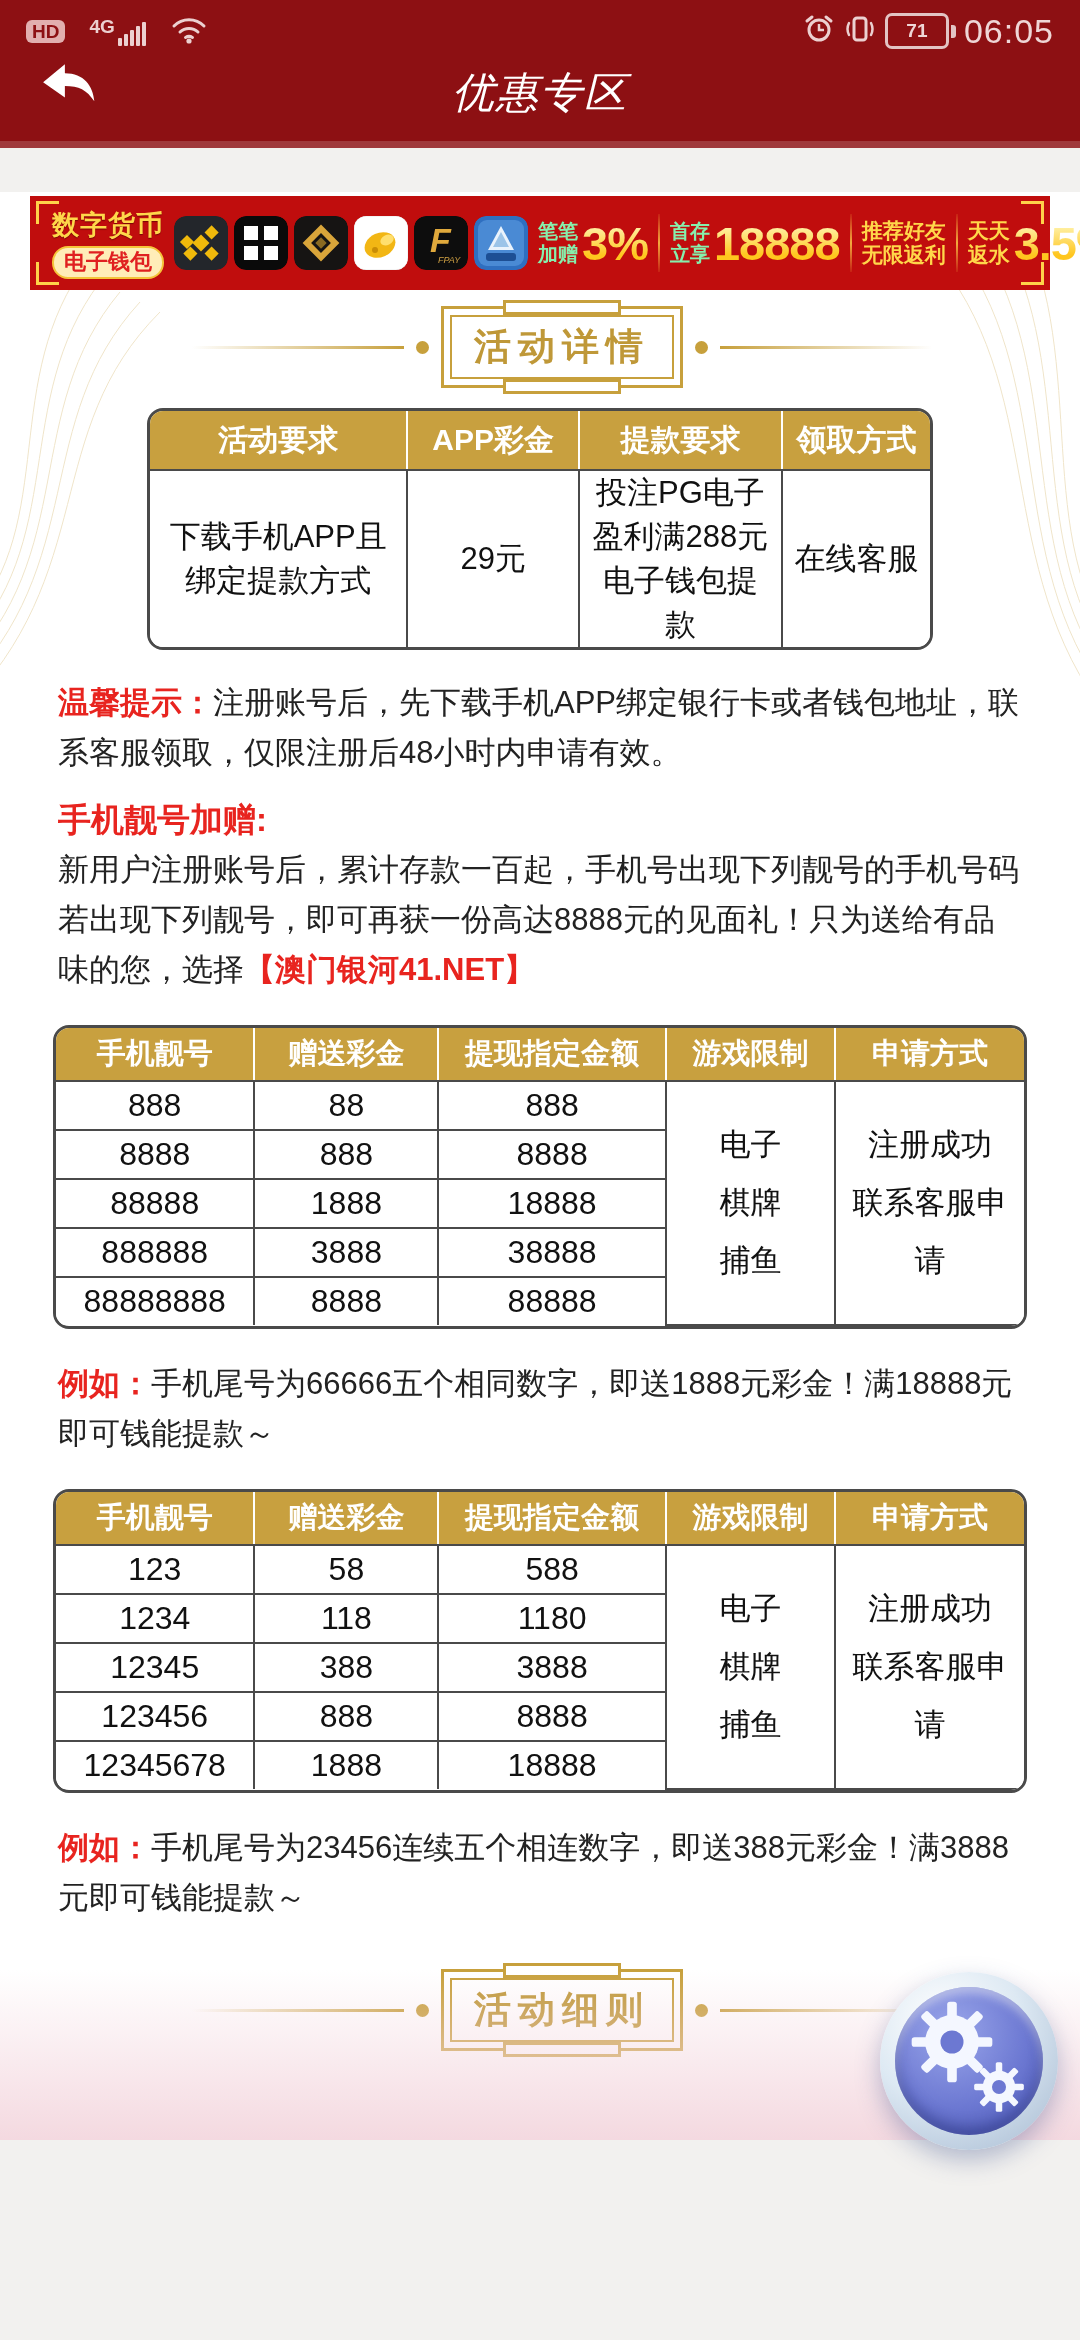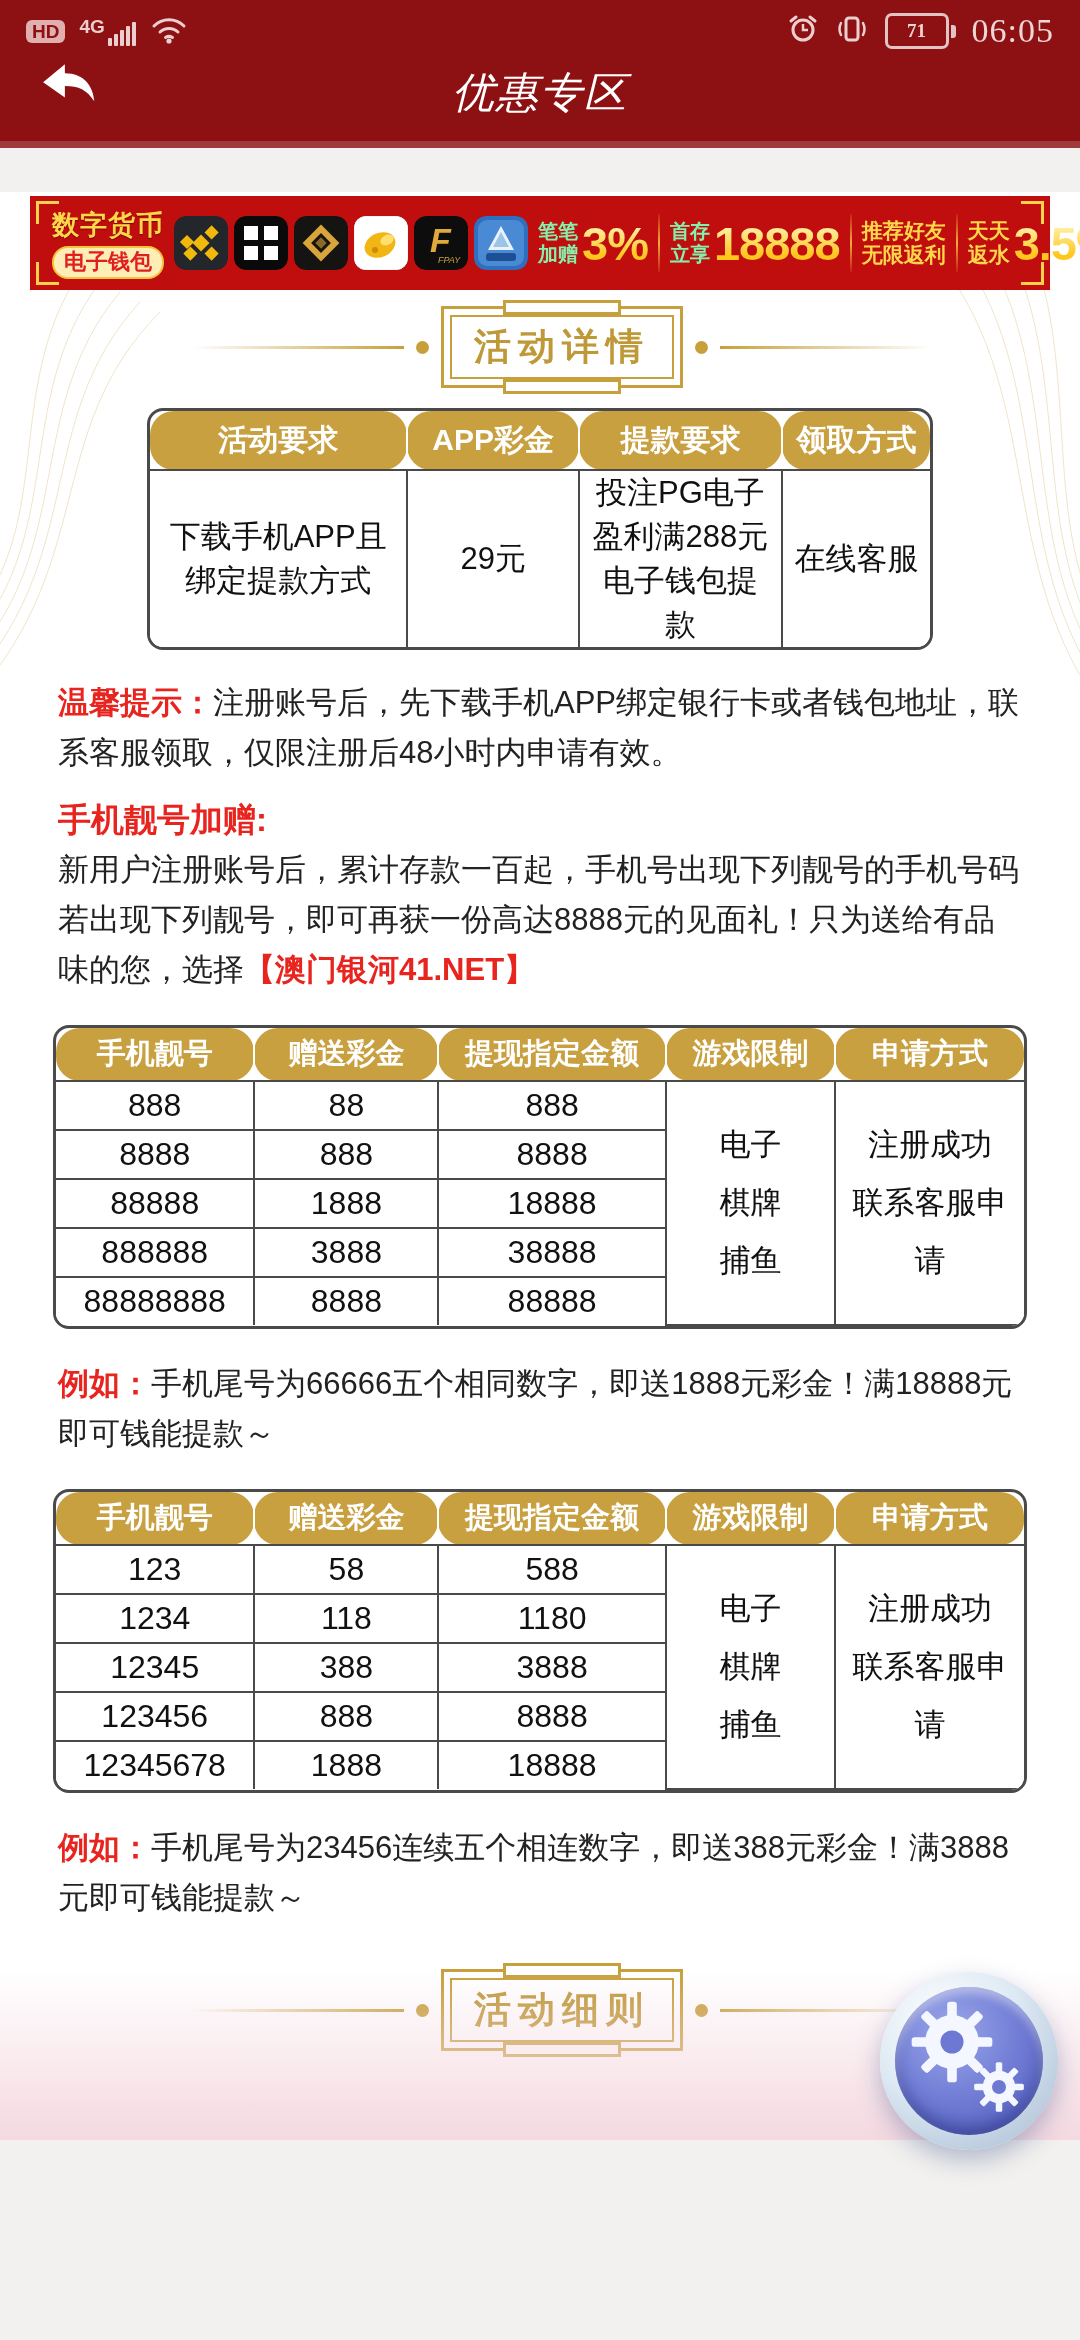--- a/index.html
+++ b/index.html
@@ -3,22 +3,22 @@
 <meta charset="utf-8">
 <style>
   html,body{margin:0;padding:0;}
   body{font-family:"Liberation Sans",sans-serif;background:#555;}
   .screen{position:relative;width:1080px;height:2340px;background:#f2f1ef;overflow:hidden;margin:0 auto;}
 
   
   .appbar{position:absolute;top:0;left:0;width:1080px;height:148px;background:#8d1013;color:#fff;}
   .appbar::after{content:"";position:absolute;left:0;bottom:0;width:100%;height:7px;background:#a03a3c;}
   .statusbar{height:52px;padding:10px 26px 0 26px;display:flex;align-items:center;box-sizing:border-box;color:#ecd0d0;}
-  .sb-left,.sb-right{display:flex;align-items:center;gap:14px;}
-  .sb-right{margin-left:auto;gap:16px;font-family:Liberation Serif, serif;}
+  .sb-left,.sb-right{display:flex;align-items:center;gap:24px;}
+  .sb-right{margin-left:auto;gap:8px;}
   .hd-badge{background:rgba(255,228,228,.75);color:#8d1013;font-weight:bold;font-size:19px;border-radius:6px;padding:2px 6px;line-height:1;}
   .netwrap{display:flex;align-items:flex-start;gap:3px;}
   .net-4g{font-size:19px;font-weight:bold;color:#ecd0d0;line-height:1;}
   .bars{display:flex;align-items:flex-end;gap:2px;height:26px;margin-top:3px;}
   .bars i{display:block;width:4px;background:#ecd0d0;border-radius:1px;}
   .time{font-size:34px;color:#efd6d6;letter-spacing:1px;}
   .batt{display:flex;align-items:center;}
   .batt-body{width:58px;height:30px;border:3px solid #e3c4c4;border-radius:7px;display:flex;align-items:center;justify-content:center;font-size:19px;font-weight:bold;color:#efd6d6;}
   .batt-tip{width:5px;height:13px;background:#e3c4c4;border-radius:0 3px 3px 0;margin-left:2px;}
   .titlebar{position:relative;height:82px;display:flex;align-items:center;justify-content:center;}
@@ -65,21 +65,21 @@
   .para{margin:24px 58px 0 58px;font-size:31px;line-height:50px;color:#222;}
   .red{color:#e8241f;}
   .red-bold{color:#e8241f;font-weight:bold;}
   .lucky-heading{margin:20px 58px 0 58px;font-size:33px;font-weight:bold;color:#e8241f;}
 
   
   .tbl-wrap{border:3px solid #4a4a4a;border-radius:16px;overflow:hidden;background:#fff;}
   .req-wrap{width:780px;margin:20px auto 0 auto;}
   .lucky-wrap{width:968px;margin:30px auto 0 auto;}
   table{border-collapse:collapse;width:100%;}
-  th{background:#c8a03f;color:#fff;font-size:30px;font-weight:bold;border-left:2px solid #fff;border-bottom:2px solid #4a4a4a;border-radius:24px;}
+  th{background:#c8a03f;color:#fff;font-size:30px;font-weight:bold;border-left:2px solid #fff;border-bottom:2px solid #4a4a4a;}
   th:first-child{border-left:none;}
   td{border:2px solid #4a4a4a;font-size:31px;color:#111;text-align:center;background:#fff;}
   table tr td:first-child{border-left:none;}
   table tr td:last-child{border-right:none;}
   table tr:last-child td{border-bottom:none;}
   .req-tbl th{height:56px;}
   .req-tbl td{height:168px;line-height:44px;padding:0 10px;}
   .lucky-tbl th{height:50px;font-size:29px;}
   .lucky-tbl td{height:45px;font-size:32px;}
   .lucky-tbl td.merged{font-size:31px;line-height:60px;}

